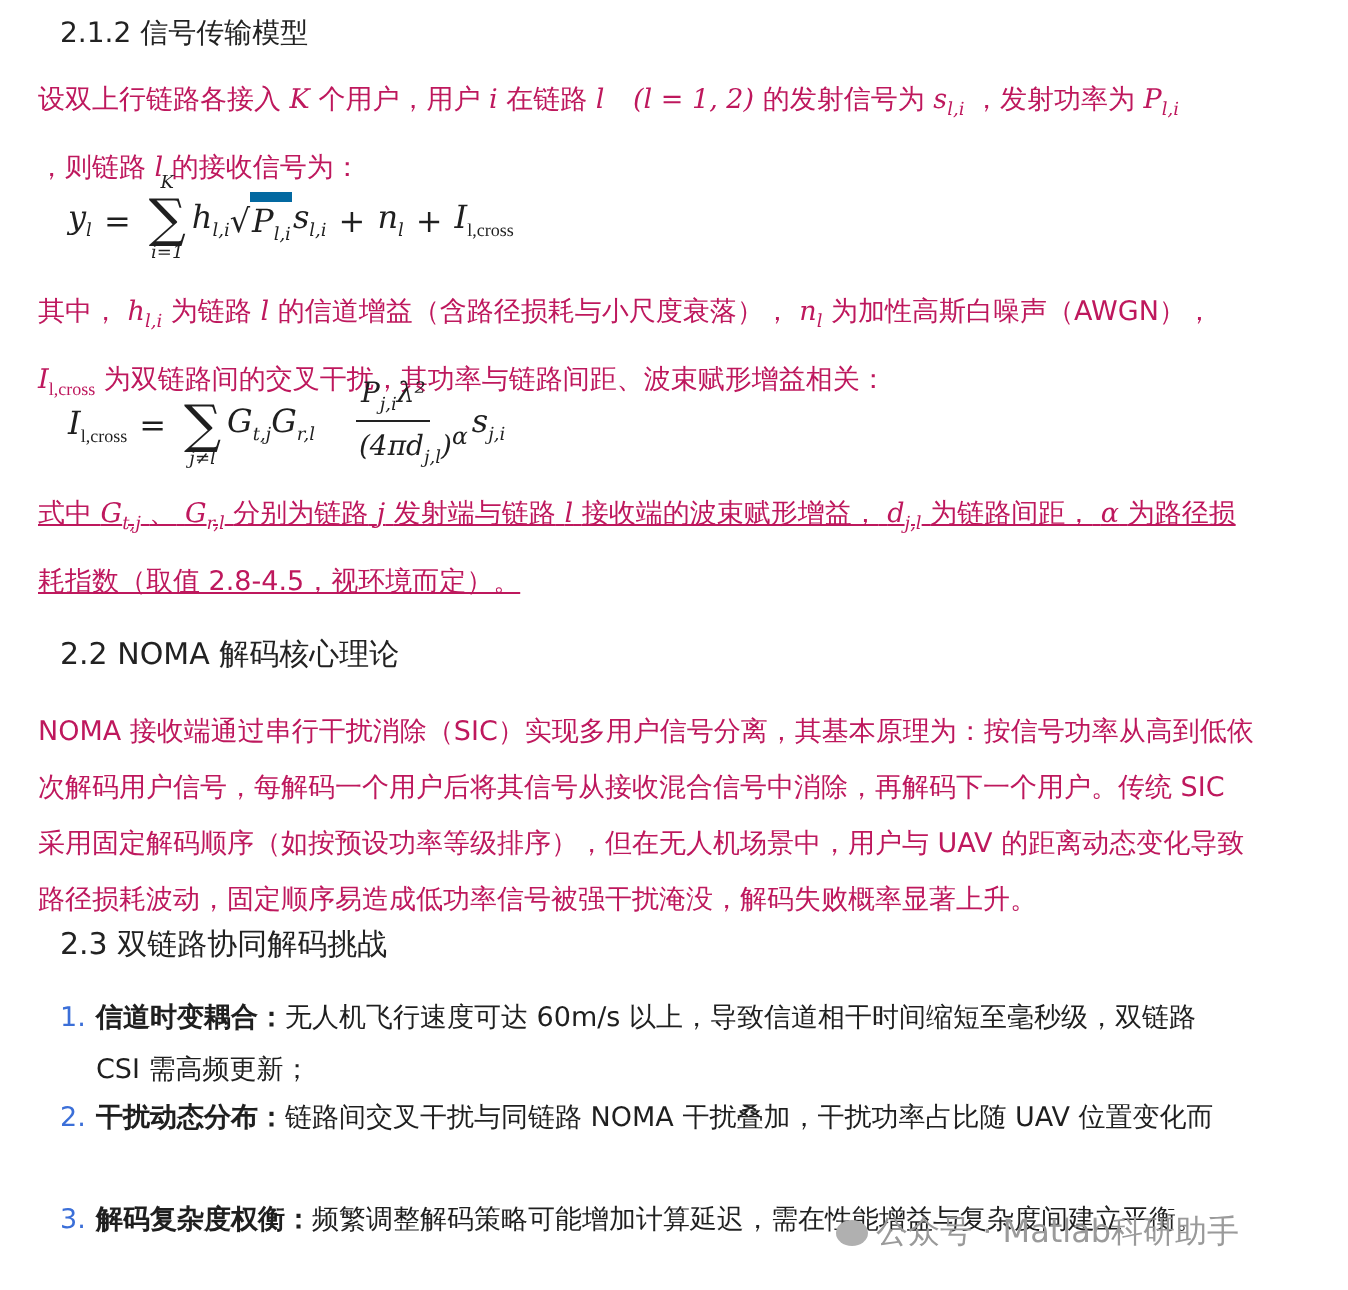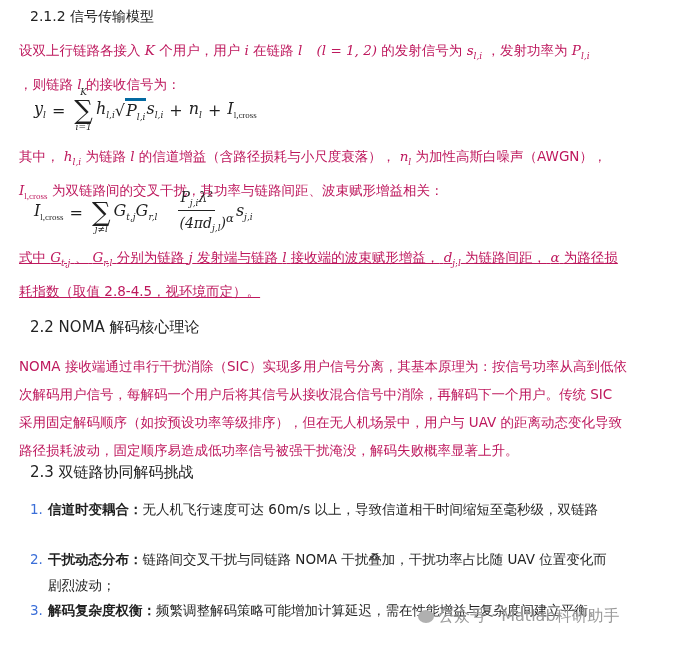--- a/index.html
+++ b/index.html
@@ -11,21 +11,21 @@
   .m { font-family:"DejaVu Serif","Liberation Serif",serif; font-style:italic; }
   .mr { font-family:Liberation Serif, serif; font-style:normal; }
   sub { font-size:9px; }
   .formula { position:absolute; left:34px; font-family:"DejaVu Serif","Liberation Serif",serif; font-size:16px; display:flex; align-items:center; }
   .sum { display:inline-flex; flex-direction:column; align-items:center; margin:0 3px; line-height:1; }
   .sum .big { font-size:26px; font-style:normal; }
   .sum .lim { font-size:9px; font-style:italic; }
   .frac { display:inline-flex; flex-direction:column; align-items:center; margin:0 2px; line-height:1.1; }
   .frac .num { border-bottom:1px solid #222; padding:0 2px 1px; font-size:14px; }
   .frac .den { font-size:14px; padding-top:1px;margin-left:20px; }
-  .sqrt { border-top:3px solid #0369a1; padding:0 1px; }
+  .sqrt { border-top:5px solid #0369a1; padding:0 1px; }
   .li { position:absolute; left:30px; width:610px; line-height:26px; font-size:13.5px; }
   .li .num { color:#3b6fd8; display:inline-block; width:18px; }
   .li .cont { padding-left:18px; }
   .li b { font-weight:bold; }
   .wm { position:absolute; left:418px; top:606px; color:#9a9a9a; font-size:16px; display:flex; align-items:center; gap:4px; }
   .wm .ic { width:16px; height:13px; background:#b0b0b0; border-radius:50%; display:inline-block; }
 </style>
 </head>
 <body>
 
@@ -111,24 +111,24 @@
   <span>为路径损耗指数（取值 2.8-4.5，视环境而定）。</span>
 </div>
 
 <div class="h3" style="top:318px;">2.2 NOMA 解码核心理论</div>
 <div class="p" style="top:352px;">NOMA 接收端通过串行干扰消除（SIC）实现多用户信号分离，其基本原理为：按信号功率从高到低依次解码用户信号，每解码一个用户后将其信号从接收混合信号中消除，再解码下一个用户。传统 SIC 采用固定解码顺序（如按预设功率等级排序），但在无人机场景中，用户与 UAV 的距离动态变化导致路径损耗波动，固定顺序易造成低功率信号被强干扰淹没，解码失败概率显著上升。</div>
 
 <div class="h3" style="top:463px;">2.3 双链路协同解码挑战</div>
 
 <div class="li" style="top:496px;">
   <span class="num">1.</span><b>信道时变耦合：</b><span>无人机飞行速度可达 60m/s 以上，导致信道相干时间缩短至毫秒级，双链路</span>
+  <div class="cont">CSI 需高频更新；</div>
 </div>
 <div class="li" style="top:546px;">
   <span class="num">2.</span><b>干扰动态分布：</b><span>链路间交叉干扰与同链路 NOMA 干扰叠加，干扰功率占比随 UAV 位置变化而</span>
-  <div class="cont">剧烈波动；</div>
 </div>
 <div class="li" style="top:597px;">
   <span class="num">3.</span><b>解码复杂度权衡：</b><span>频繁调整解码策略可能增加计算延迟，需在性能增益与复杂度间建立平衡。</span>
 </div>
 
 <div class="wm">
   <span class="ic"></span>
   <span>公众号 · Matlab科研助手</span>
 </div>
 

